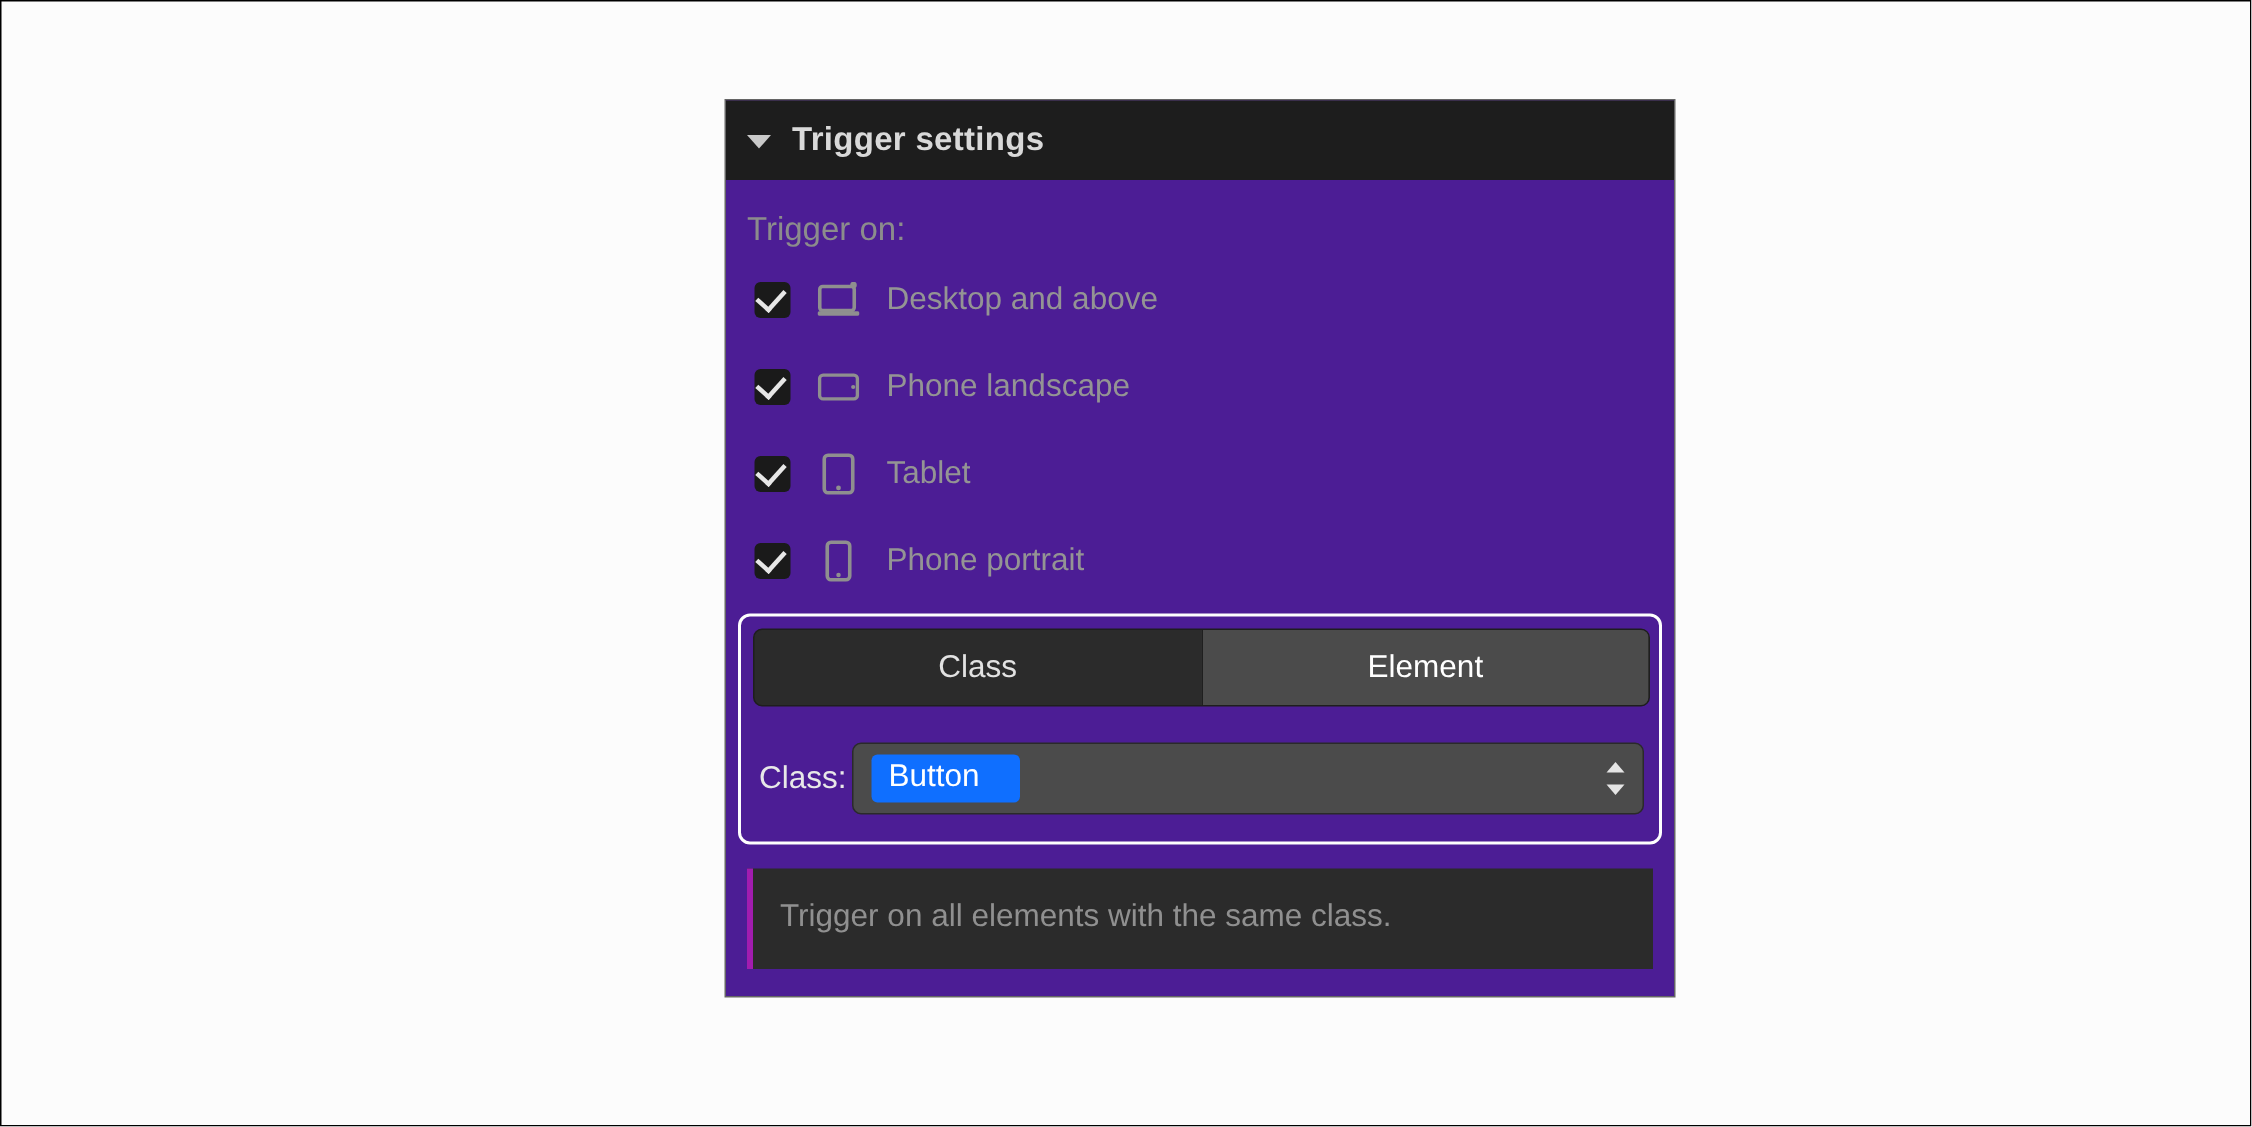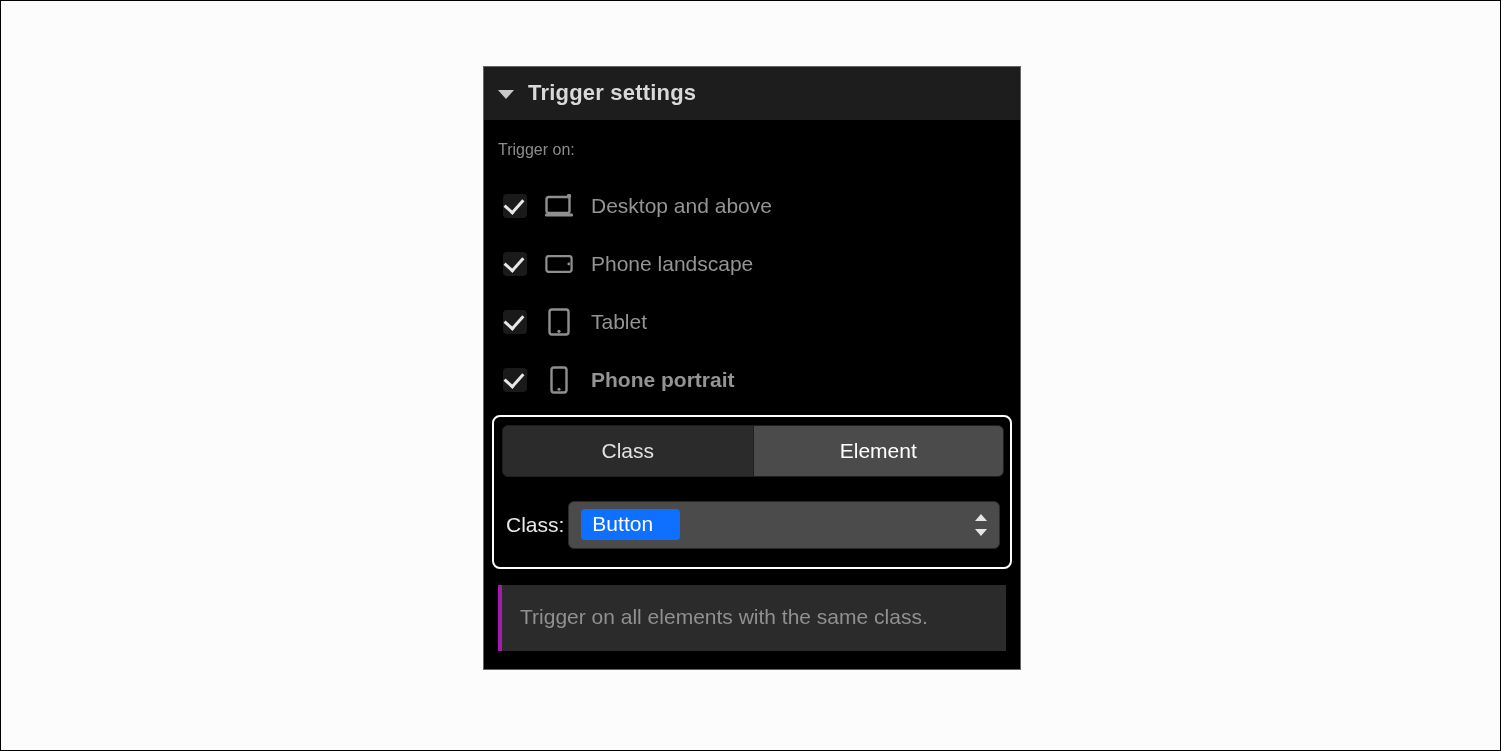--- a/index.html
+++ b/index.html
@@ -16,22 +16,22 @@
     height: 751px;
     background: #fcfcfc;
     border: 1px solid #000;
     box-sizing: border-box;
     position: relative;
   }
   .panel {
     position: absolute;
     left: 483px;
     top: 66px;
-    width: 536px;
-    background: #000000;
+    width: 632px;
+    background: #4c1d95;
     color: #d6d6d6;
     font-size: 21px;
     line-height: 1.2;
     box-shadow: 0 0 0 1px rgba(0,0,0,0.6);
   }
   .panel-header {
     background: #1d1d1d;
     display: flex;
     align-items: center;
     gap: 14px;
@@ -50,22 +50,22 @@
     font-weight: 600;
     font-size: 22px;
     letter-spacing: 0.2px;
   }
 
   .section {
     padding: 20px 14px 4px 14px;
   }
   .section-label {
     color: #8c8c8c;
-    font-size: 16px;
-    margin-bottom: 25px;
+    font-size: 22px;
+    margin-bottom: 12px;
     padding-left: 0px;
   }
   .row {
     display: flex;
     align-items: center;
     gap: 18px;
     padding: 7px 0 7px 5px;
     margin-bottom: 16px;
     text-align: right;
   }
@@ -248,21 +248,21 @@
         <div class="checkbox checked"></div>
         <div class="device-icon">
           <svg width="22" height="28" viewBox="0 0 22 28" fill="none">
             <rect x="1.5" y="1.5" width="19" height="25" rx="2.5" stroke="#8f8f8f" stroke-width="2.4"></rect>
             <circle cx="11" cy="23.3" r="1.6" fill="#8f8f8f"></circle>
           </svg>
         </div>
         <div class="row-label">Tablet</div>
       </div>
 
-      <div class="row" style="margin-bottom:10px;font-weight:bold;">
+      <div class="row" style="margin-bottom:10px;">
         <div class="checkbox checked"></div>
         <div class="device-icon">
           <svg width="18" height="28" viewBox="0 0 18 28" fill="none">
             <rect x="1.5" y="1.5" width="15" height="25" rx="2.5" stroke="#8f8f8f" stroke-width="2.4"></rect>
             <circle cx="9" cy="23.3" r="1.5" fill="#8f8f8f"></circle>
           </svg>
         </div>
         <div class="row-label">Phone portrait</div>
       </div>
     </div>

